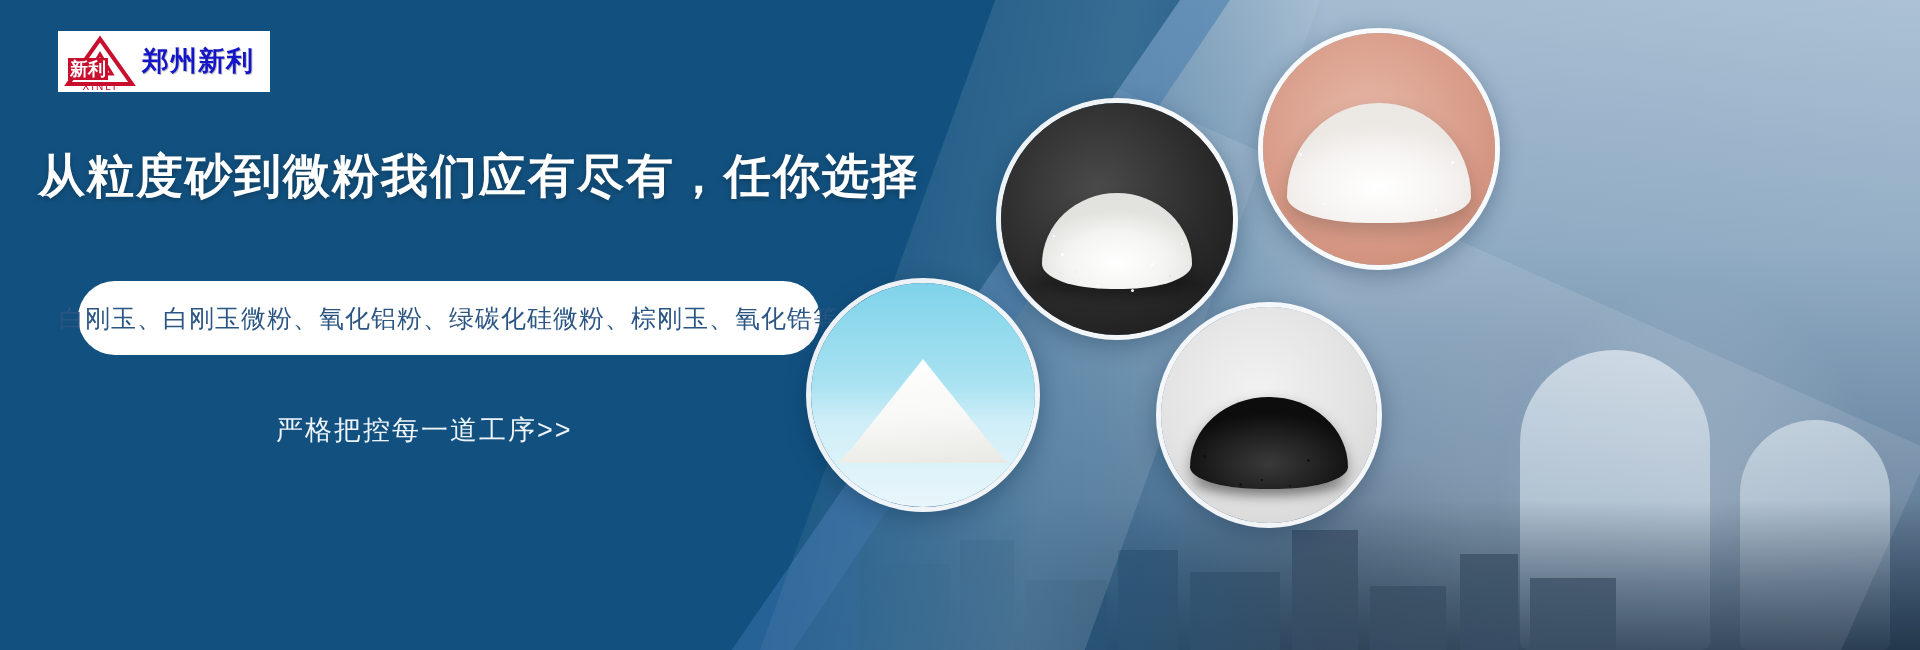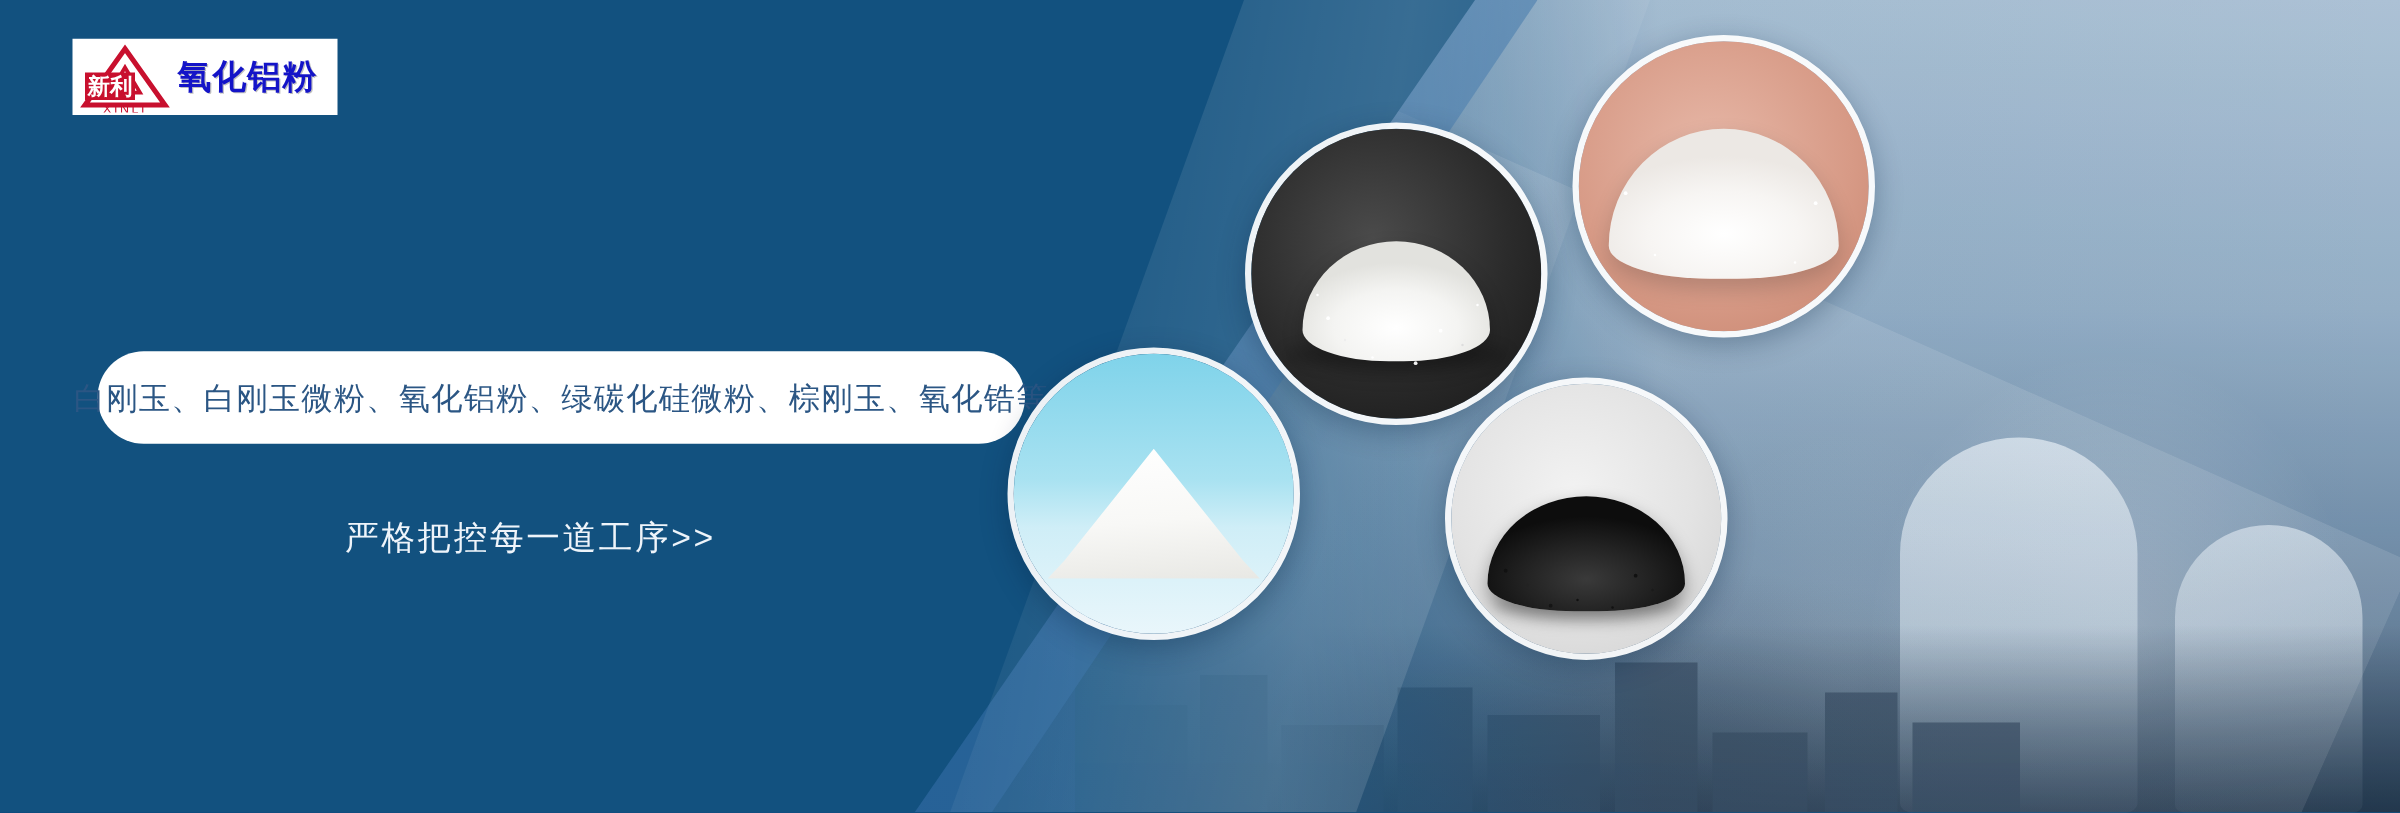--- a/index.html
+++ b/index.html
@@ -197,23 +197,24 @@
   <div class="logo">
     <span class="logo-mark">
       <svg width="72" height="56" viewBox="0 0 72 56" xmlns="http://www.w3.org/2000/svg">
         <polygon points="36,5 68,50 4,50" fill="none" stroke="#c8102e" stroke-width="4"></polygon>
         <polygon points="36,20 48,40 24,40" fill="none" stroke="#c8102e" stroke-width="3"></polygon>
         <rect x="4" y="24" width="40" height="22" fill="#c8102e"></rect>
         <text x="24" y="41" font-family="'DejaVu Sans', sans-serif" font-size="18" font-weight="bold" fill="#ffffff" text-anchor="middle">新利</text>
         <text x="36" y="56" font-family="'Liberation Sans', sans-serif" font-size="10" letter-spacing="2" fill="#c8102e" text-anchor="middle">XINLI</text>
       </svg>
     </span>
-    <span class="logo-text">氧化铝粉</span>
-  </div>
-
+    <span class="logo-text">郑州新利</span>
+  </div>
+
+  <div class="headline">从粒度砂到微粉我们应有尽有，任你选择</div>
 
   <div class="pill">
     <span class="pill-text">白刚玉、白刚玉微粉、氧化铝粉、绿碳化硅微粉、棕刚玉、氧化锆等</span>
   </div>
 
   <div class="cta">
     <span>严格把控每一道工序&gt;&gt;</span>
   </div>
 
   <div class="circle c-dark">

